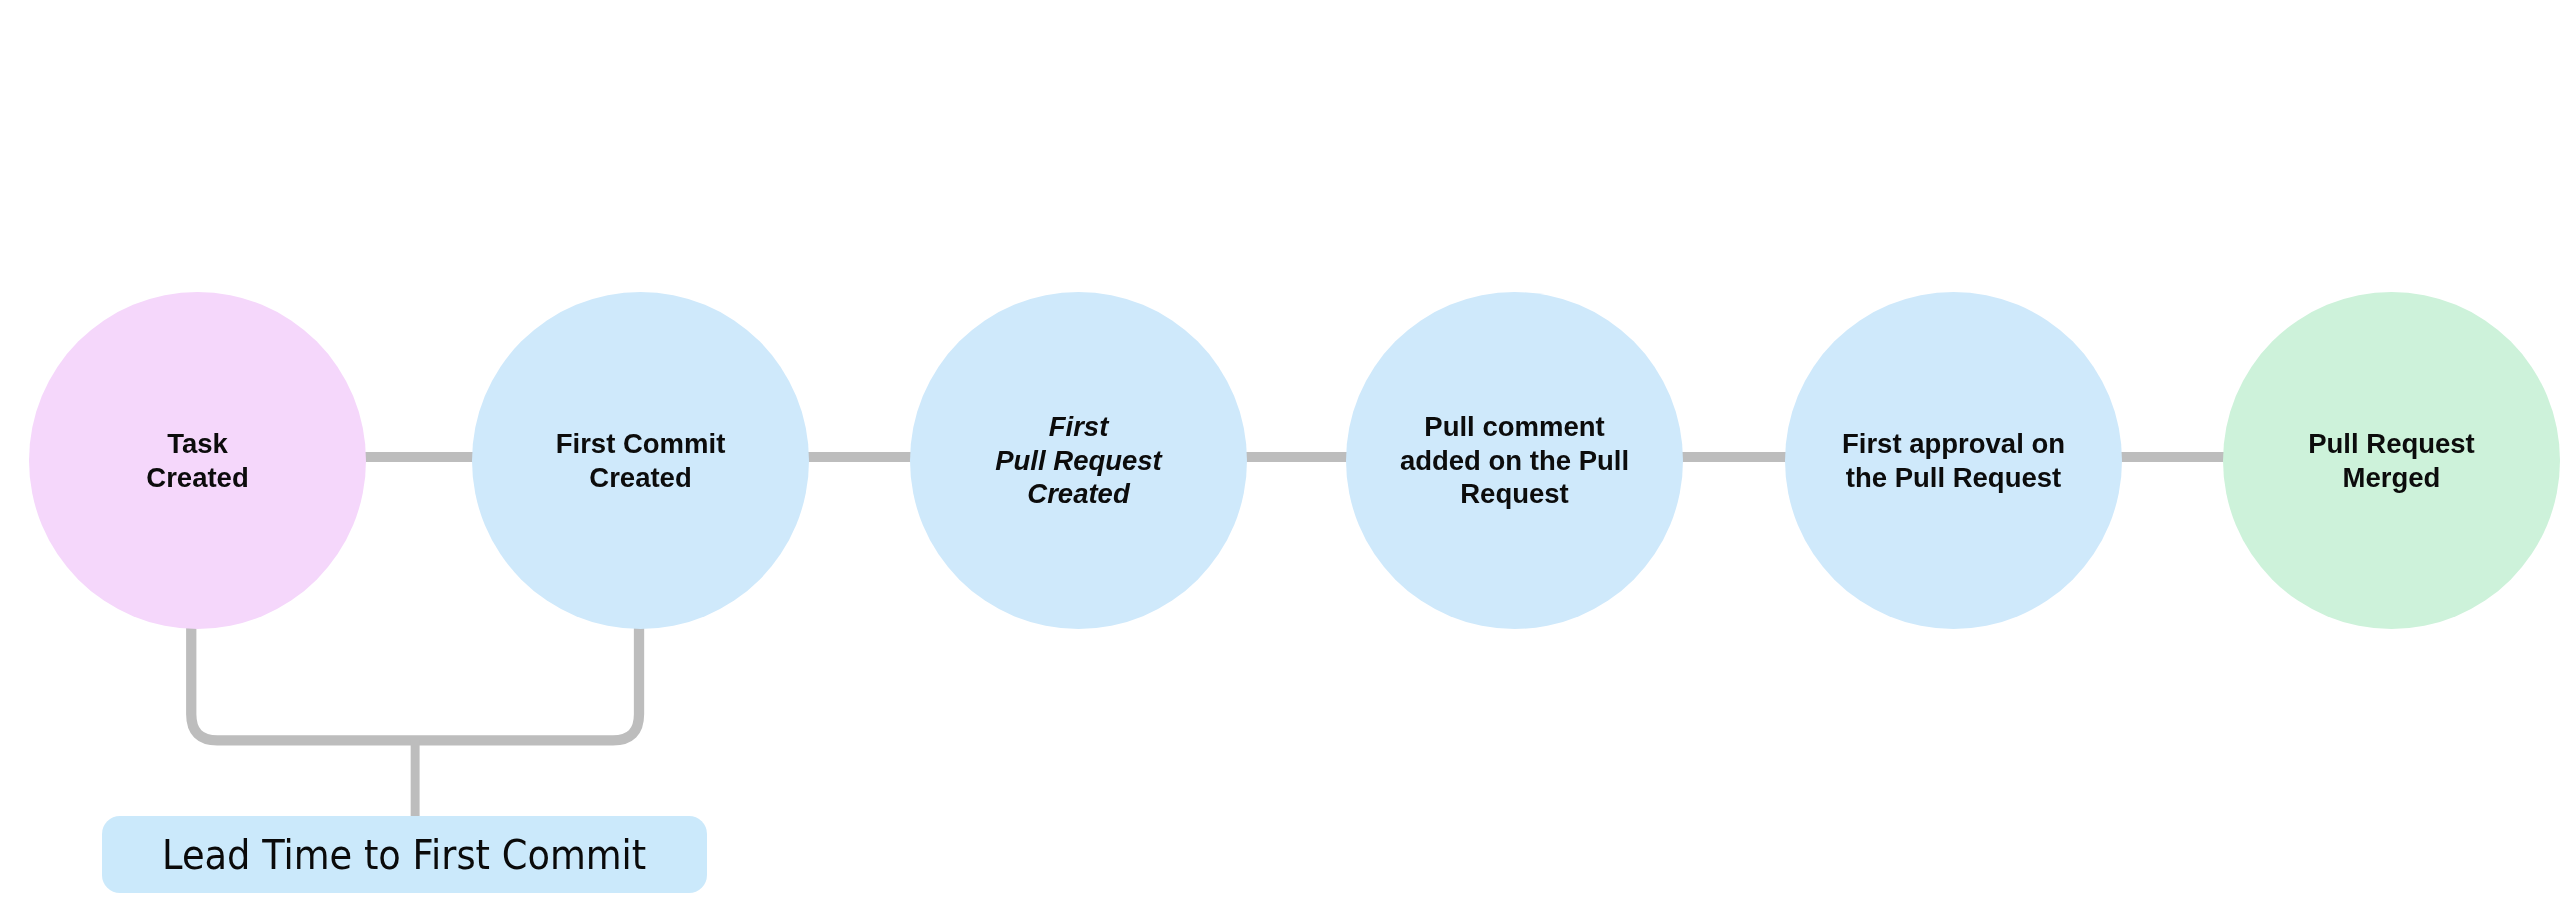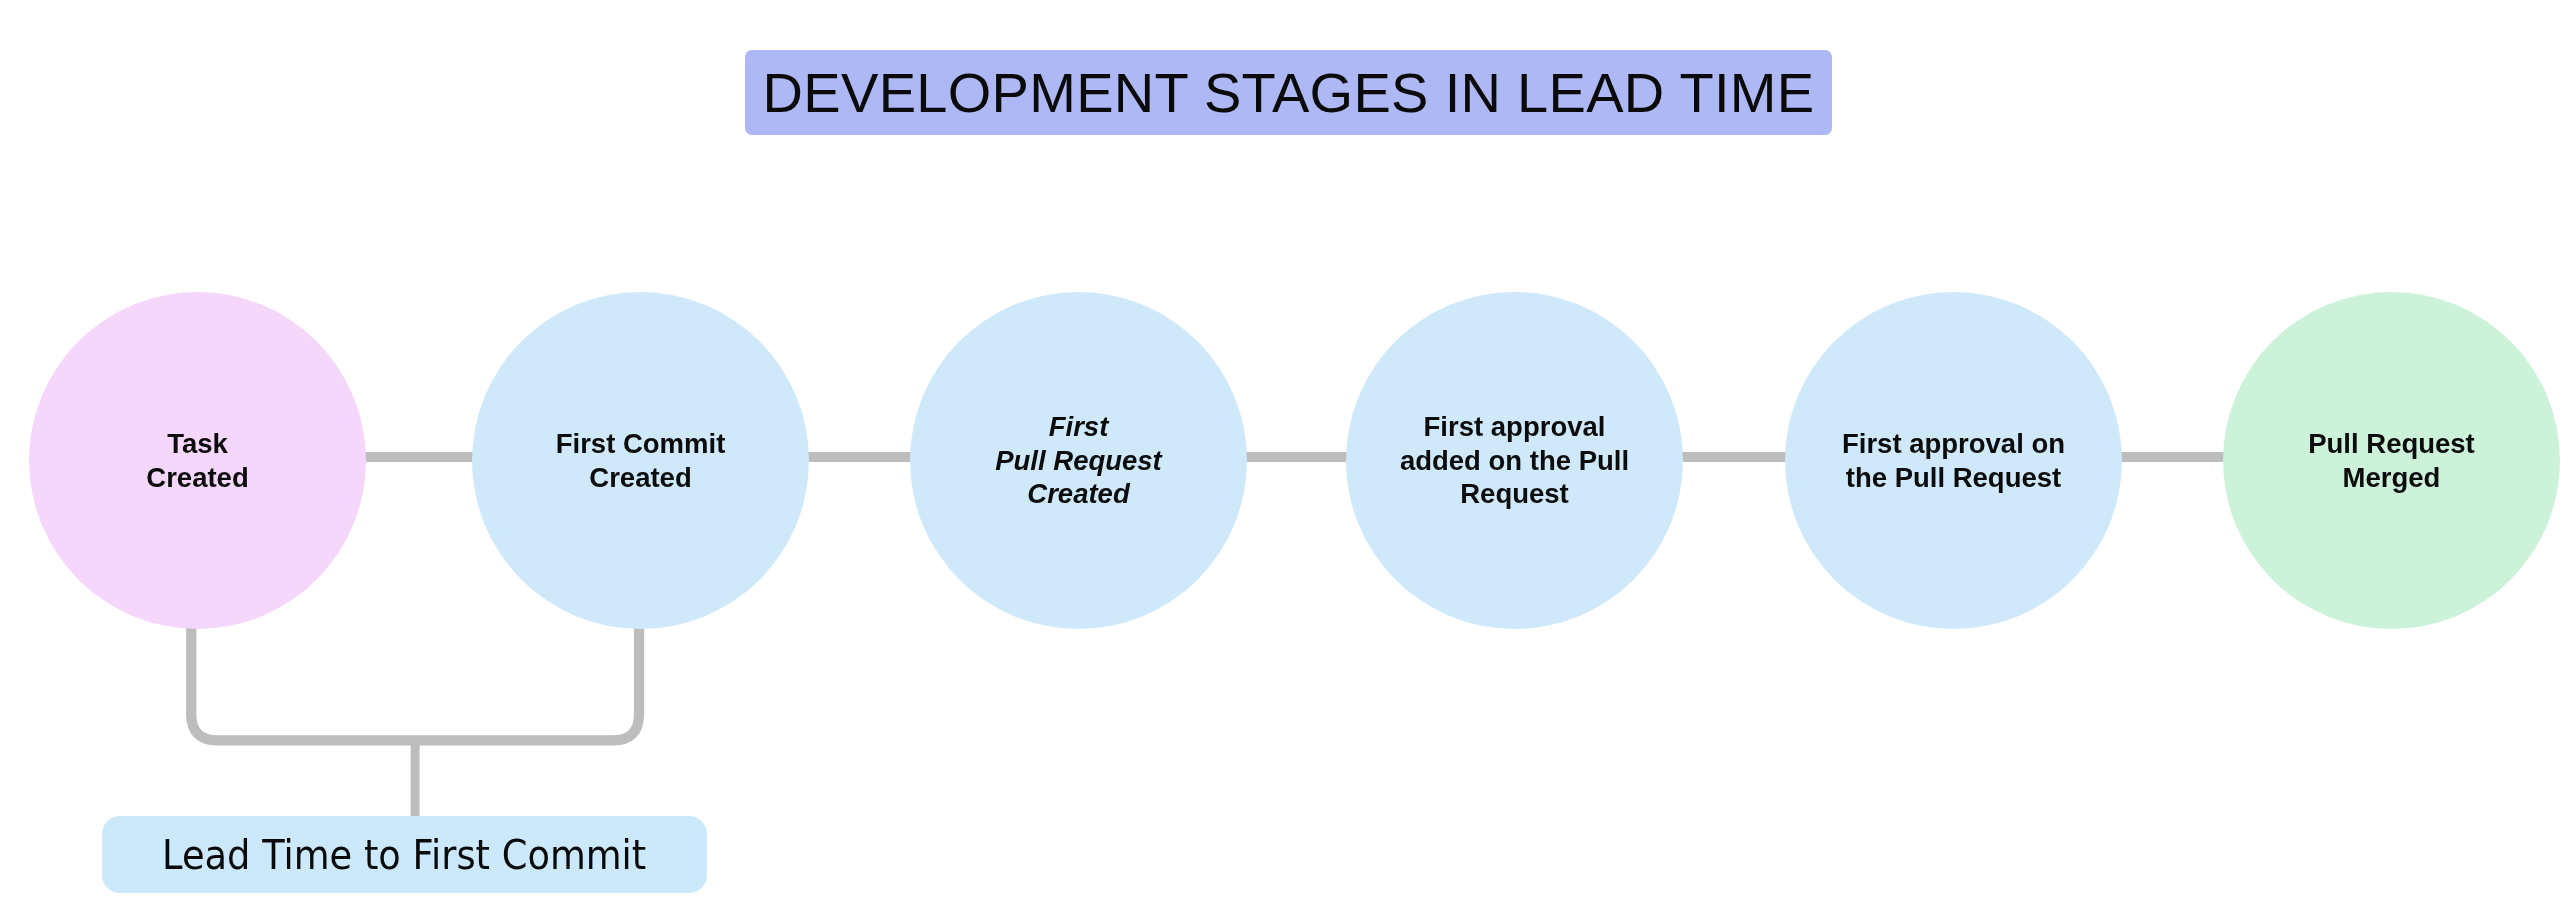--- a/index.html
+++ b/index.html
@@ -117,42 +117,39 @@
   <div class="connector" style="left:769px; width:361px;"></div>
   <div class="connector" style="left:1206px; width:361px;"></div>
   <div class="connector" style="left:1642px; width:364px;"></div>
   <div class="connector" style="left:2080px; width:361px;"></div>
 
   <svg class="bracket-svg" viewBox="0 0 3750 1344">
     <path d="M 278 900 L 278 1040 Q 278 1078 316 1078 L 892 1078 Q 930 1078 930 1040 L 930 900" fill="none" stroke="#bdbdbd" stroke-width="15" stroke-linecap="butt"></path>
     <path d="M 604 1078 L 604 1190" fill="none" stroke="#bdbdbd" stroke-width="13"></path>
   </svg>
 
-  <div class="title-box">
-    <span class="title-text">DEVELOPMENT STAGES IN LEAD TIME</span>
-  </div>
 
   <div class="node" style="left:29px; background:#f5d7fb;">
     <span class="node-label">Task
 Created</span>
   </div>
 
   <div class="node" style="left:472px; background:#cfe9fb;">
     <span class="node-label">First Commit
 Created</span>
   </div>
 
   <div class="node" style="left:910px; background:#cfe9fb;font-style:italic;">
     <span class="node-label">First
 Pull Request
 Created</span>
   </div>
 
   <div class="node" style="left:1346px; background:#cfe9fb;">
-    <span class="node-label">First approval
+    <span class="node-label">Pull comment
 added on the Pull
 Request</span>
   </div>
 
   <div class="node" style="left:1785px; background:#cfe9fb;">
     <span class="node-label">First approval on
 the Pull Request</span>
   </div>
 
   <div class="node" style="left:2223px; background:#cdf2da;">

